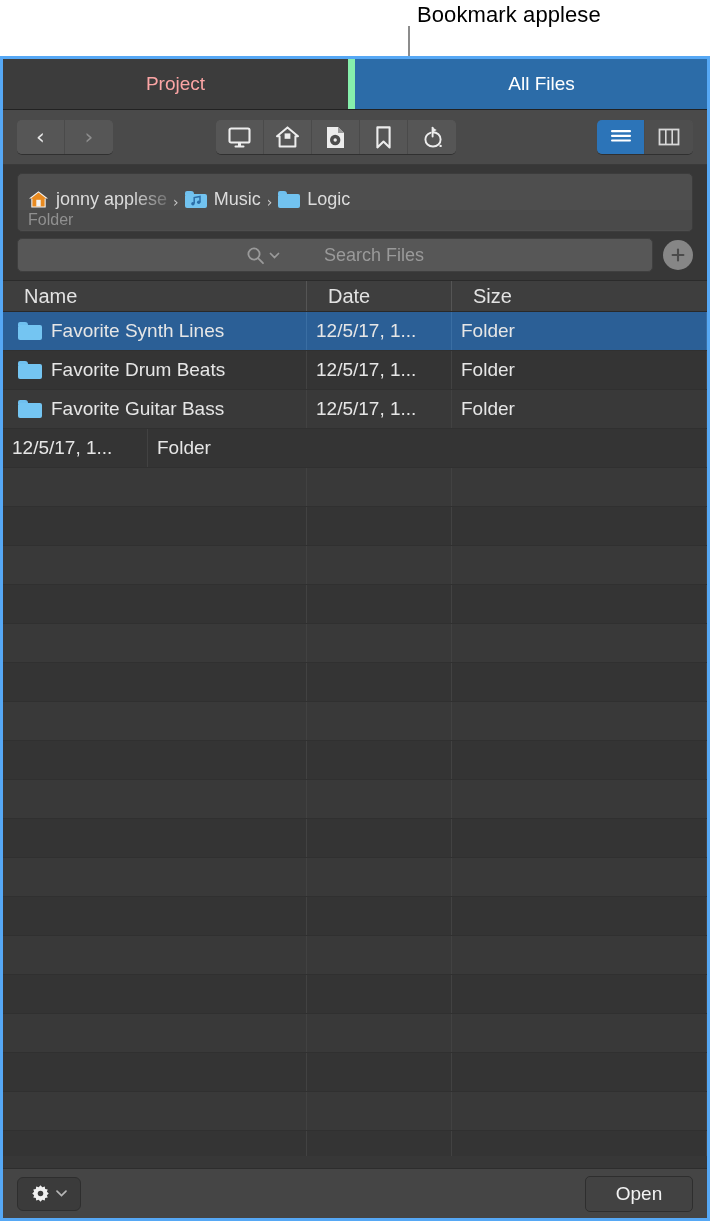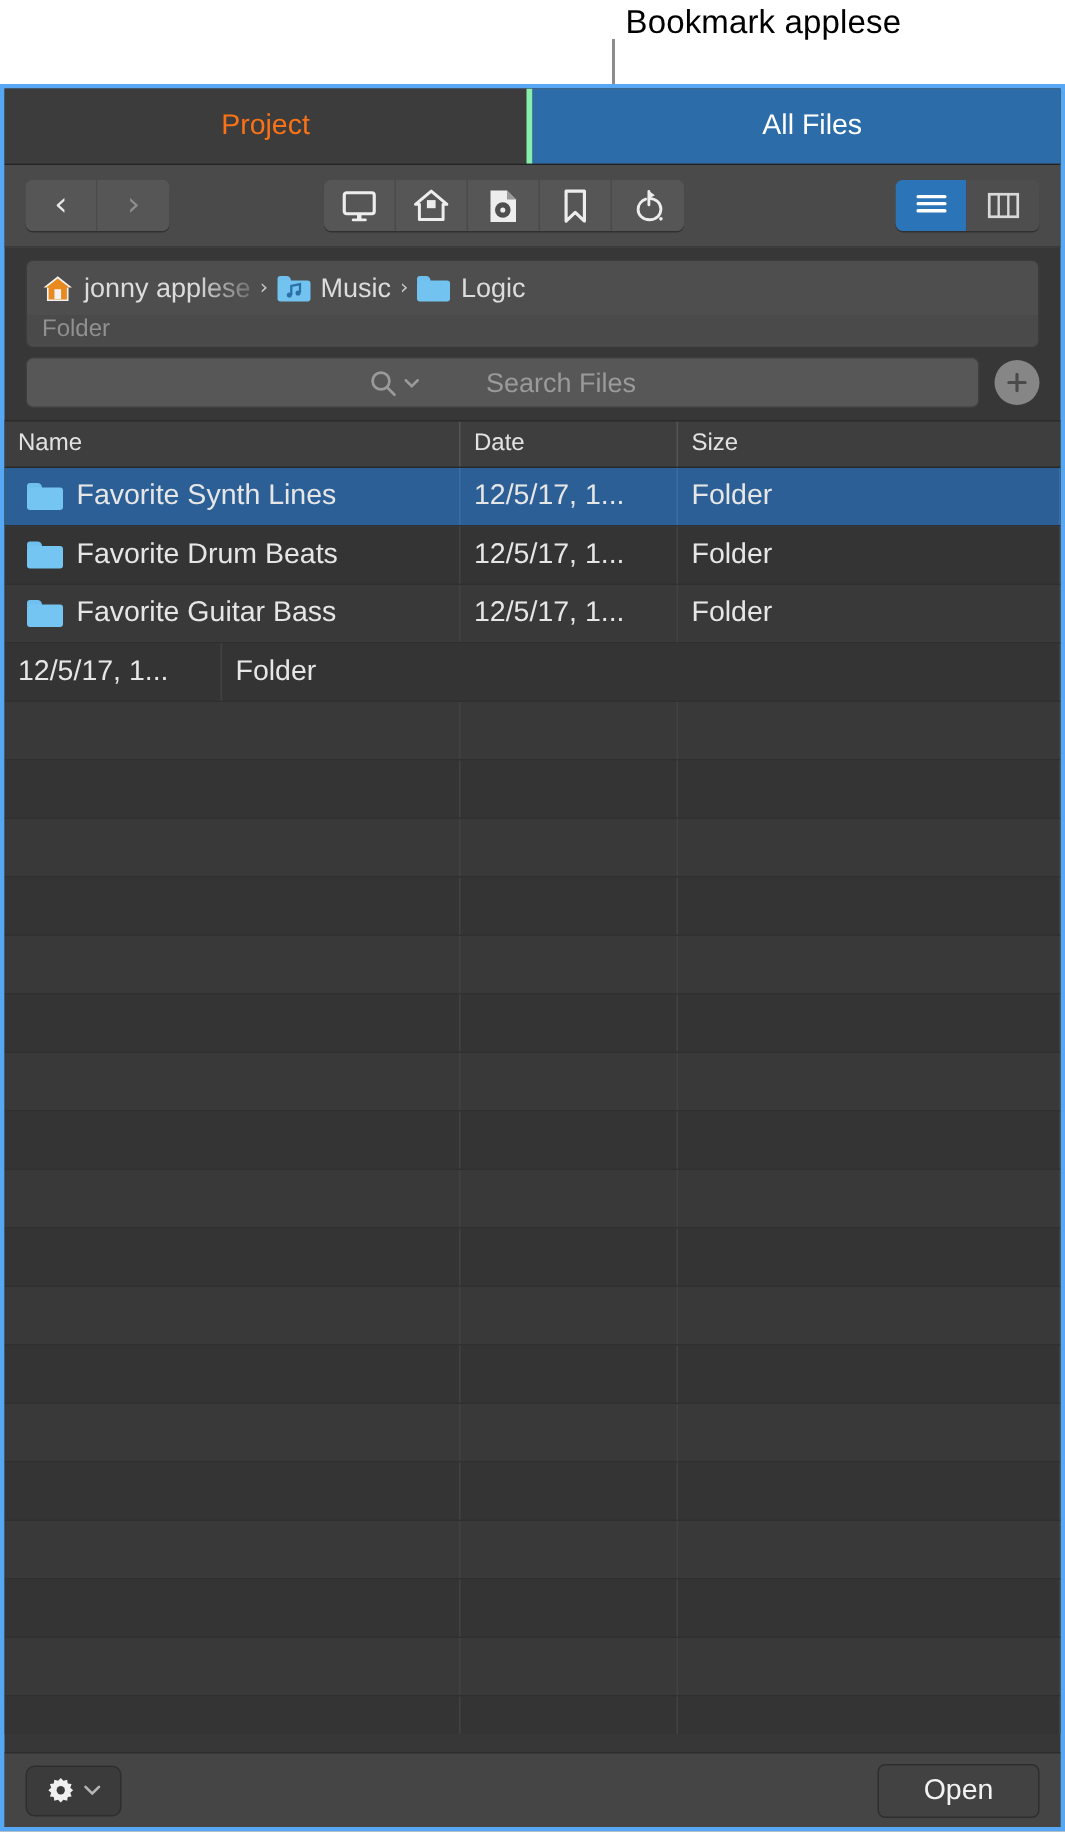--- a/index.html
+++ b/index.html
@@ -55,23 +55,23 @@
     height: 50px;
     background: #3c3c3c;
     border-bottom: 1px solid #222;
   }
   .tab {
     flex: 1 1 50%;
     display: flex;
     align-items: center;
     justify-content: center;
     font-size: 19px;
-    color: #f97316;
+    color: #fca5a5;
     background: #3c3c3c;
-    border-right: 4px solid #86efac;
+    border-right: 7px solid #86efac;
     box-sizing: border-box;
   }
   .tab:last-child { border-right: none; padding-left: 21px; }
   .tab.active {
     background: #2c6ca8;
     color: #ffffff;
   }
 
   
   .toolbar {
@@ -120,21 +120,21 @@
   .pathbar {
     margin: 8px 14px 0 14px;
     height: 57px;
     background: #4e4e4e;
     border: 1px solid #3c3c3c;
     border-radius: 5px;
     overflow: hidden;
   }
   .crumbs {
     display: flex;
-    align-items: center;
+    align-items: flex-end;
     height: 36px;
     padding: 0 10px;
     gap: 6px;
   }
   .crumb {
     display: flex;
     align-items: center;
     gap: 7px;
     font-size: 18px;
     color: #dcdcdc;
@@ -222,23 +222,23 @@
   }
   .thead {
     display: flex;
     height: 30px;
     background: #3e3e3e;
     border-bottom: 1px solid #292929;
   }
   .th {
     display: flex;
     align-items: center;
-    font-size: 16px;
+    font-size: 20px;
     color: #e2e2e2;
-    padding-left: 9px;
+    padding-left: 21px;
     box-sizing: border-box;
     border-right: 1px solid #555;
   }
   .col-name { width: 304px; }
   .col-date { width: 145px; }
   .col-size { flex: 1 1 auto; border-right: none; }
 
   .tr {
     display: flex;
     height: 38px;

